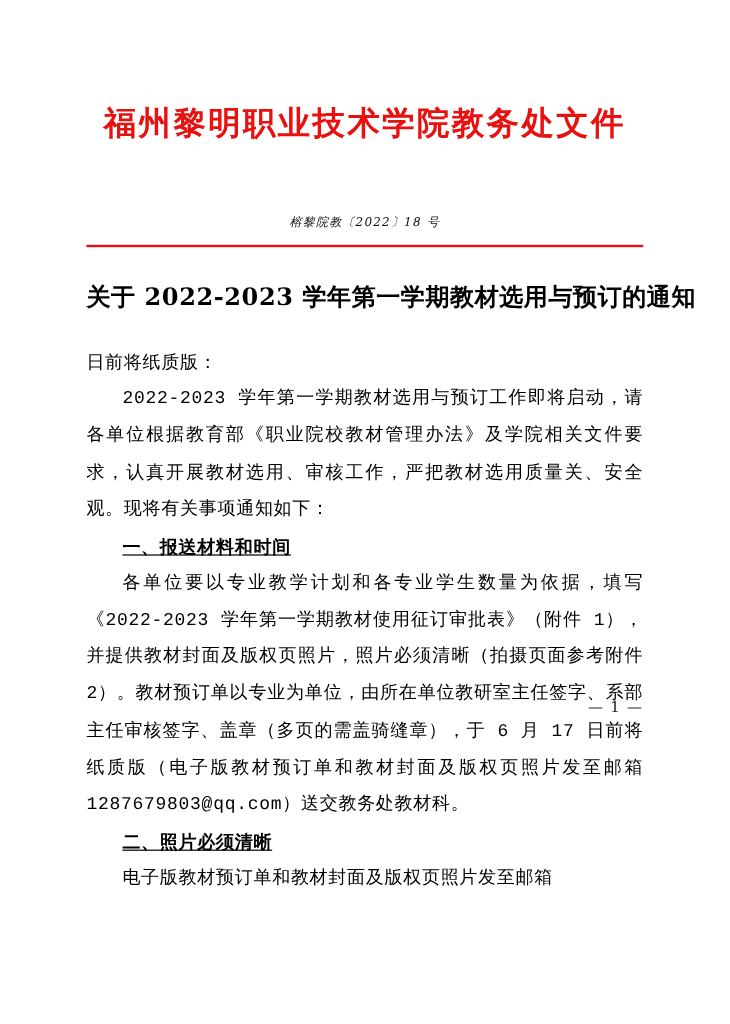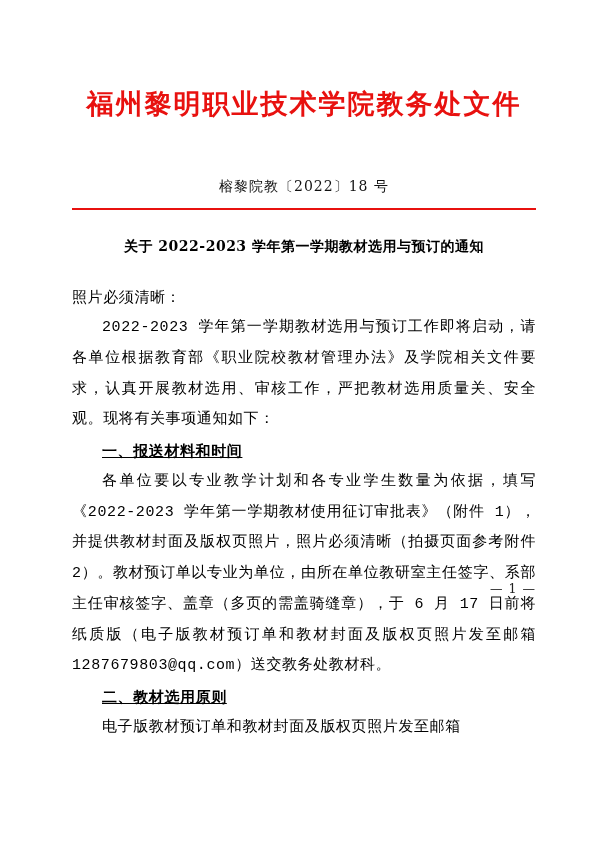--- a/index.html
+++ b/index.html
@@ -31,35 +31,36 @@
     font-weight: bold;
     font-size: 27px;
     letter-spacing: 2px;
     font-family: "DejaVu Serif", "Liberation Serif", serif;
     line-height: 1.2;
     white-space: nowrap;
   }
   .doc-number {
     margin-top: 58px;
     text-align: center;
-    font-size: 14px;
+    font-size: 10px;
     letter-spacing: 1px;
     color: #111;
+    font-style: italic;
   }
   .red-rule {
     margin-top: 12px;
     height: 2px;
     background: #e8110f;
     width: 100%;
   }
   .subject {
     margin-top: 28px;
     text-align: center;
     font-weight: bold;
-    font-size: 14px;
+    font-size: 20px;
     letter-spacing: 0.5px;
     color: #000;
     white-space: nowrap;
   }
   .body-block {
     margin-top: 26px;
   }
   .para {
     font-size: 15px;
     line-height: 2.05;
@@ -94,29 +95,29 @@
   <div class="doc-title">福州黎明职业技术学院教务处文件</div>
 
   <div class="doc-number">榕黎院教〔2022〕18 号</div>
 
   <div class="red-rule"></div>
 
   <div class="subject">关于 2022-2023 学年第一学期教材选用与预订的通知</div>
 
   <div class="body-block">
 
-    <p class="para">照片必须清晰：</p>
+    <p class="para">日前将纸质版：</p>
 
     <p class="para indent">2022-2023 学年第一学期教材选用与预订工作即将启动，请各单位根据教育部《职业院校教材管理办法》及学院相关文件要求，认真开展教材选用、审核工作，严把教材选用质量关、安全观。现将有关事项通知如下：</p>
 
     <p class="para heading">一、报送材料和时间</p>
 
     <p class="para indent">各单位要以专业教学计划和各专业学生数量为依据，填写《2022-2023 学年第一学期教材使用征订审批表》（附件 1），并提供教材封面及版权页照片，照片必须清晰（拍摄页面参考附件 2）。教材预订单以专业为单位，由所在单位教研室主任签字、系部主任审核签字、盖章（多页的需盖骑缝章），于 6 月 17 日前将纸质版（电子版教材预订单和教材封面及版权页照片发至邮箱 1287679803@qq.com）送交教务处教材科。</p>
 
-    <p class="para heading">二、教材选用原则</p>
+    <p class="para heading">二、照片必须清晰</p>
 
     <p class="para indent">电子版教材预订单和教材封面及版权页照片发至邮箱</p>
 
   </div>
 
   <div class="footer">— 1 —</div>
 
 </div>
 
 </body></html>

